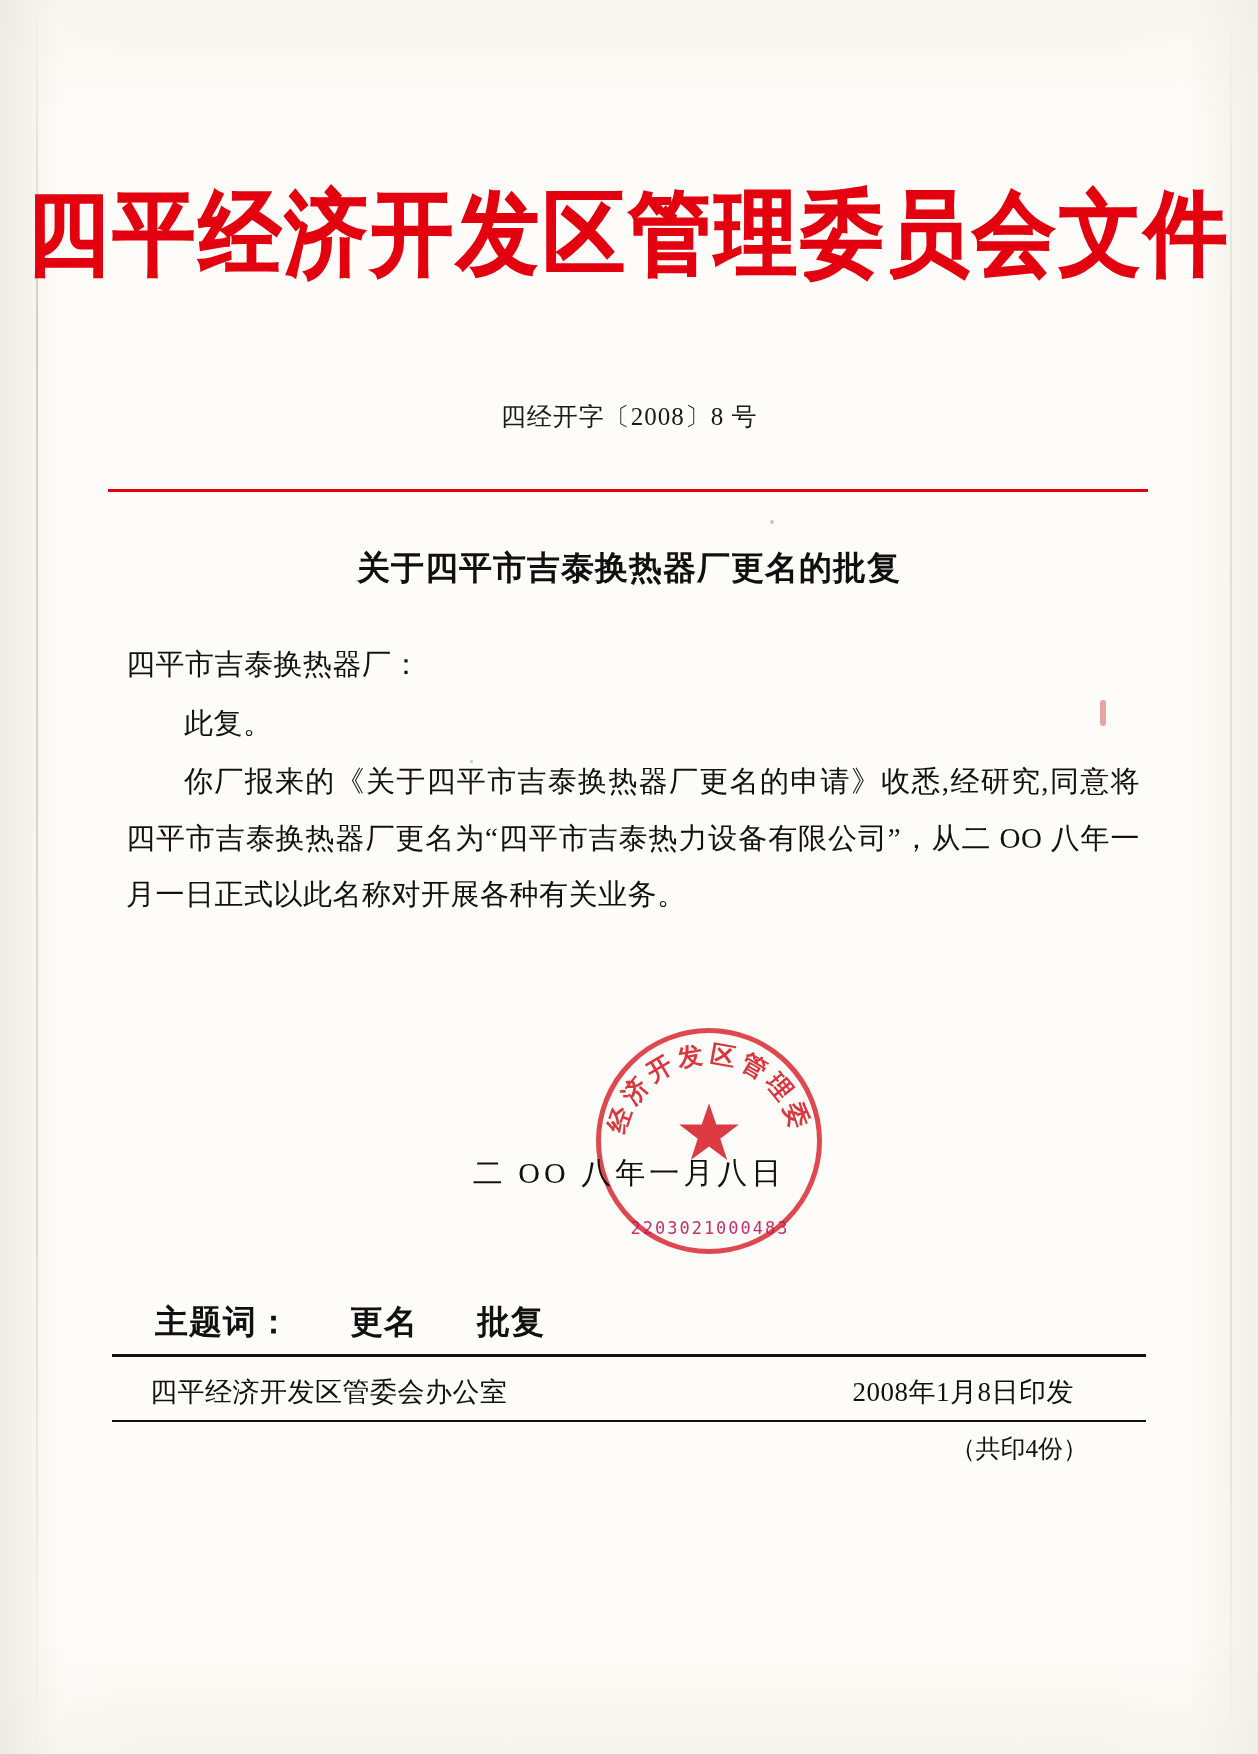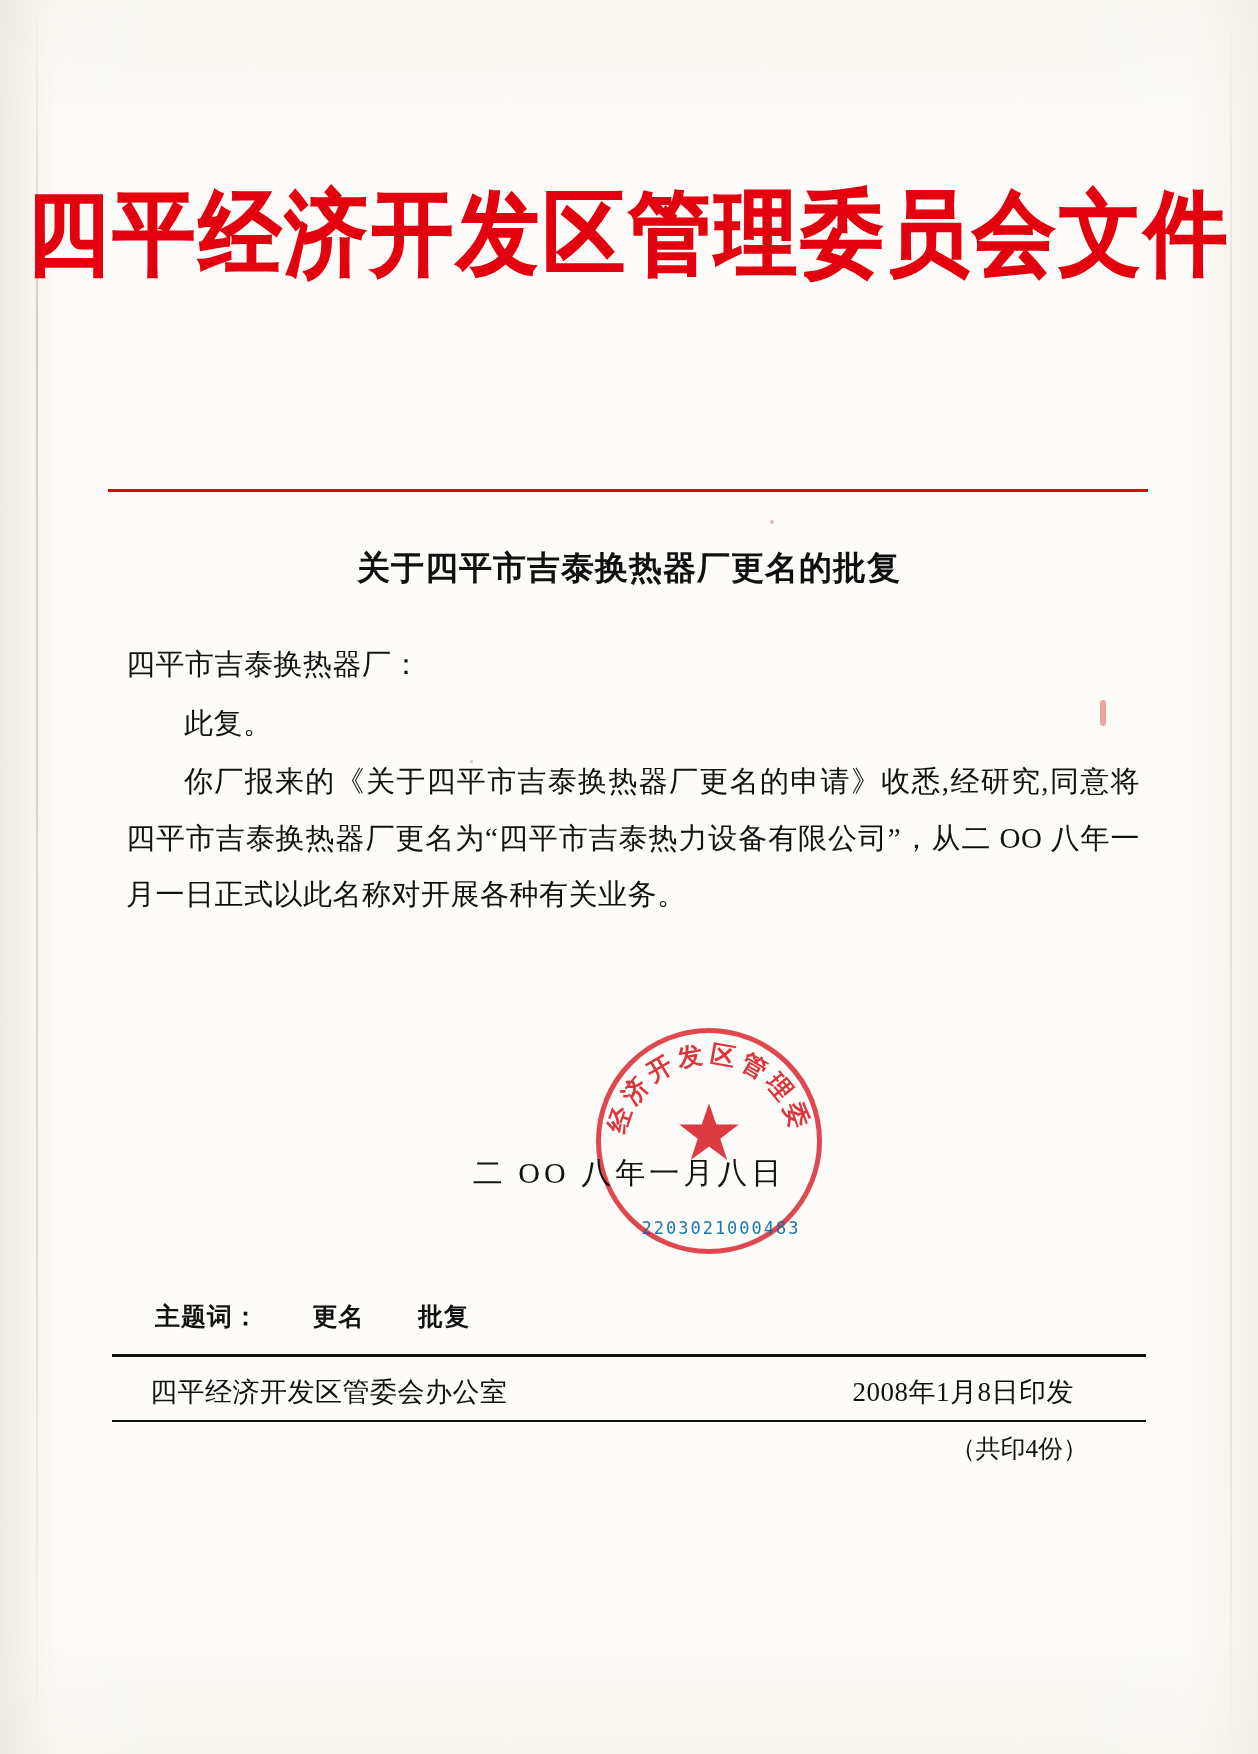--- a/index.html
+++ b/index.html
@@ -159,25 +159,25 @@
   .seal-arc text {
     fill: #d8202a;
     font-family: "DejaVu Sans", "Liberation Sans", sans-serif;
     font-size: 25px;
     font-weight: 700;
     letter-spacing: 5px;
     opacity: 0.9;
   }
   .seal-code {
     position: absolute;
-    left: 12px;
+    left: 1px;
     bottom: 16px;
     width: 100%;
     text-align: center;
-    color: #0369a1;
+    color: #be185d;
     font-family: "DejaVu Sans Mono", monospace;
     font-size: 17px;
     letter-spacing: 2px;
     opacity: 0.9;
   }
 
   .sign-date {
     position: absolute;
     top: 1153px;
     left: 0;
@@ -186,21 +186,21 @@
     font-size: 30px;
     color: #111;
     letter-spacing: 4px;
   }
 
   
   .keywords {
     position: absolute;
     left: 155px;
     top: 1300px;
-    font-size: 25px;
+    font-size: 33px;
     font-weight: 700;
     color: #111;
     font-family: "DejaVu Sans", "Liberation Sans", sans-serif;
     letter-spacing: 1px;
   }
   .keywords .kw-gap { display: inline-block; width: 34px; }
   .rule-thick {
     position: absolute;
     left: 112px;
     right: 112px;
@@ -254,20 +254,21 @@
   <div class="paper-tint"></div>
   <div class="scan-edge-left"></div>
   <div class="scan-edge-right"></div>
 
   <div class="content">
 
     <div class="masthead">
       <div class="masthead-title">四平经济开发区管理委员会文件</div>
     </div>
 
+    <div class="doc-number">四经开字〔2008〕8 号</div>
 
     <div class="red-rule"></div>
 
     <div class="doc-title">关于四平市吉泰换热器厂更名的批复</div>
 
     <div class="body-block">
       <p>四平市吉泰换热器厂：</p>
       <p class="indent2">此复。</p>
       <p class="indent2">你厂报来的《关于四平市吉泰换热器厂更名的申请》收悉,经研究,同意将四平市吉泰换热器厂更名为“四平市吉泰热力设备有限公司”，从二 OO 八年一月一日正式以此名称对开展各种有关业务。</p>
     </div>

